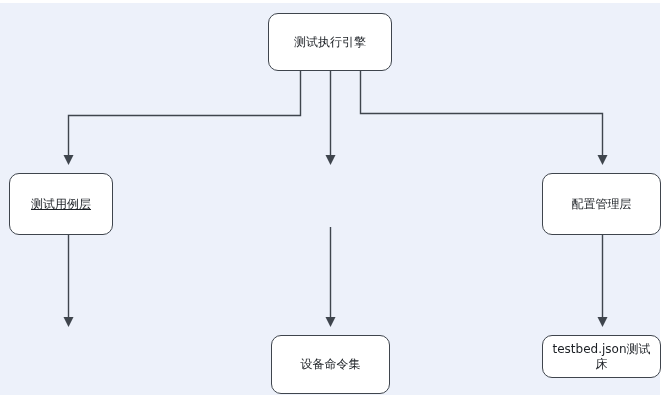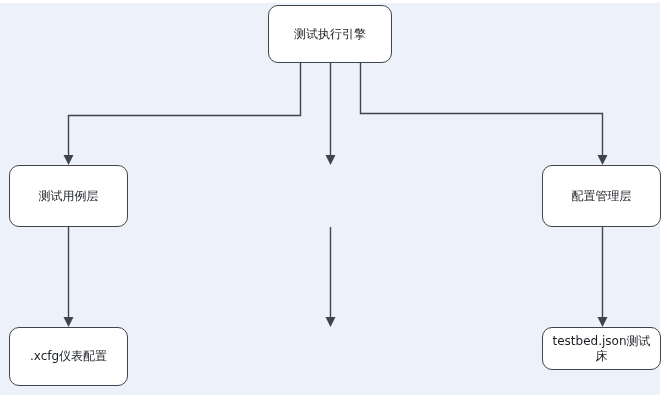--- a/index.html
+++ b/index.html
@@ -34,23 +34,24 @@
     border: 1.5px solid #3f454d;
     border-radius: 10px;
     display: flex;
     align-items: center;
     justify-content: center;
     text-align: center;
     font-size: 12px;
     color: #1b1f24;
     line-height: 1.2;
     padding: 2px 4px;
+    margin-top: 8px;
   }
   .n-engine { left: 268px; top: 5px;   width: 124px; height: 58px; }
-  .n-ml     { left: 9px;   top: 165px; width: 119px; height: 62px; }
+  .n-ml     { left: 9px;   top: 165px; width: 104px; height: 62px; text-decoration: underline; }
   .n-mc     { left: 271px; top: 165px; width: 119px; height: 62px; }
   .n-mr     { left: 542px; top: 165px; width: 119px; height: 62px; }
   .n-bl     { left: 9px;   top: 327px; width: 119px; height: 59px; }
   .n-bc     { left: 271px; top: 327px; width: 119px; height: 59px; }
   .n-br     { left: 542px; top: 327px; width: 119px; height: 43px; }
 </style>
 </head>
 <body>
 
 <div class="stage">
@@ -87,21 +88,21 @@
 
   <div class="node n-ml">
     <span>测试用例层</span>
   </div>
 
 
   <div class="node n-mr">
     <span>配置管理层</span>
   </div>
 
-  <div class="node n-bl">
-    <span>.xcfg仪表配置</span>
+
+  <div class="node n-bc">
+    <span>设备命令集</span>
   </div>
-
 
   <div class="node n-br">
     <span>testbed.json测试床</span>
   </div>
 </div>
 
 </body></html>

